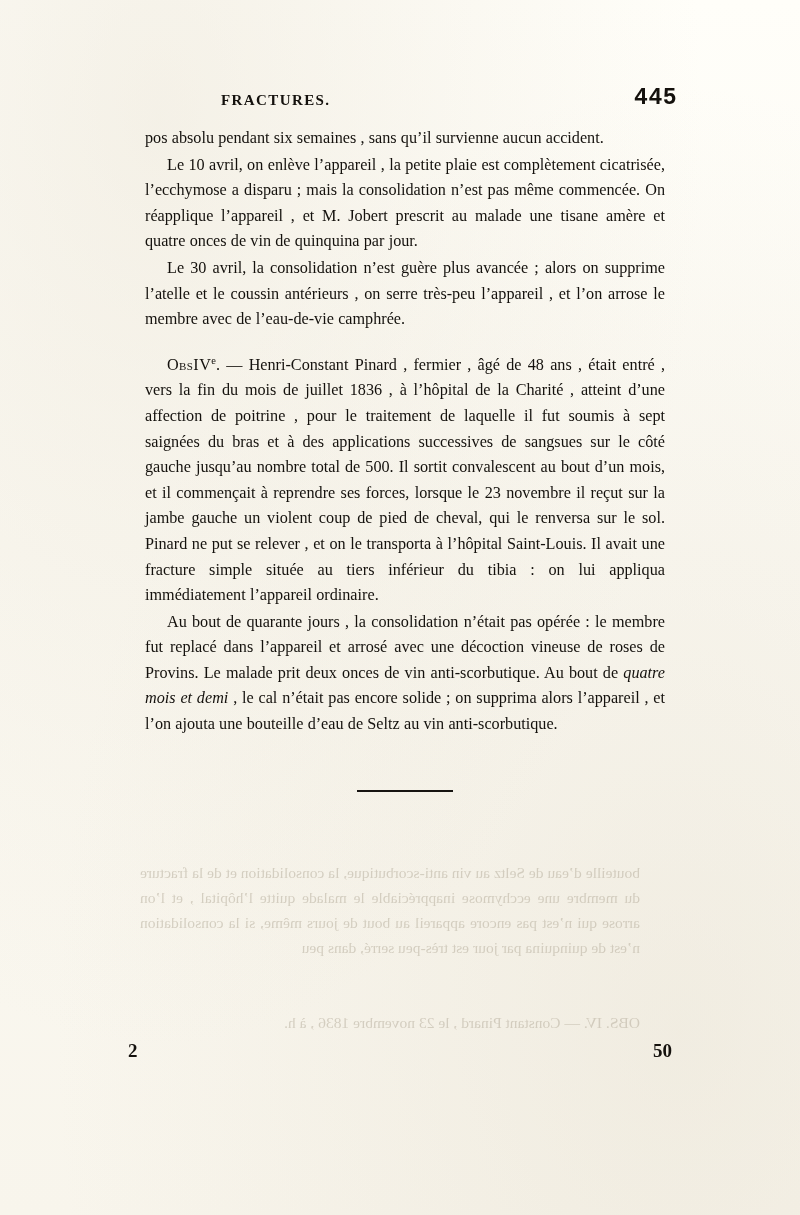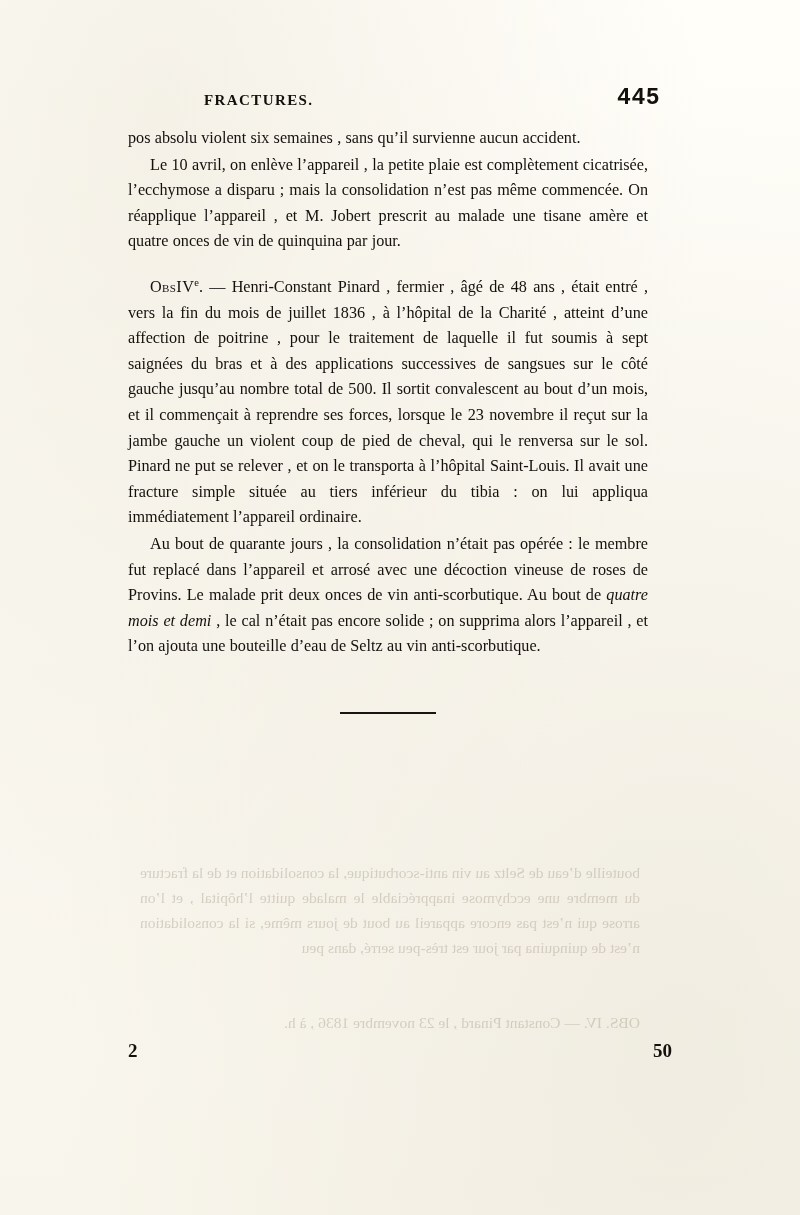--- a/index.html
+++ b/index.html
@@ -28,21 +28,21 @@
     position: absolute;
     inset: 0;
     background:
       radial-gradient(ellipse at 20% 10%, rgba(226,218,200,0.35), rgba(255,255,255,0) 60%),
       radial-gradient(ellipse at 85% 85%, rgba(222,214,196,0.30), rgba(255,255,255,0) 65%),
       linear-gradient(180deg, #fffef9 0%, #fbf9f2 45%, #f8f5ec 100%);
     pointer-events: none;
   }
   .content {
     position: absolute;
-    left: 128px;
+    left: 145px;
     top: 90px;
     width: 520px;
   }
   .runhead {
     position: relative;
     height: 30px;
     margin-bottom: 6px;
   }
   .runhead .title {
     position: absolute;
@@ -132,22 +132,23 @@
 
 <div class="page">
 
   <div class="content">
 
     <div class="runhead">
       <div class="title">FRACTURES.</div>
       <div class="folio">445</div>
     </div>
 
-    <p class="noindent">pos absolu violent six semaines , sans qu’il survienne aucun accident.</p>
+    <p class="noindent">pos absolu pendant six semaines , sans qu’il survienne aucun accident.</p>
     <p class="indent">Le 10 avril, on enlève l’appareil , la petite plaie est complètement cicatrisée, l’ecchymose a disparu ; mais la consolidation n’est pas même commencée. On réapplique l’appareil , et M. Jobert prescrit au malade une tisane amère et quatre onces de vin de quinquina par jour.</p>
+    <p class="indent">Le 30 avril, la consolidation n’est guère plus avancée ; alors on supprime l’atelle et le coussin antérieurs , on serre très-peu l’appareil , et l’on arrose le membre avec de l’eau-de-vie camphrée.</p>
 
     <div class="obs-block">
       <p class="indent"><span class="smallcaps">Obs</span><span class="smallcaps">IV</span><sup>e</sup><span>. — </span><span>Henri-Constant Pinard , fermier , âgé de 48 ans , était entré , vers la fin du mois de juillet 1836 , à l’hôpital de la Charité , atteint d’une affection de poitrine , pour le traitement de laquelle il fut soumis à sept saignées du bras et à des applications successives de sangsues sur le côté gauche jusqu’au nombre total de 500. Il sortit convalescent au bout d’un mois, et il commençait à reprendre ses forces, lorsque le 23 novembre il reçut sur la jambe gauche un violent coup de pied de cheval, qui le renversa sur le sol. Pinard ne put se relever , et on le transporta à l’hôpital Saint-Louis. Il avait une fracture simple située au tiers inférieur du tibia : on lui appliqua immédiatement l’appareil ordinaire.</span></p>
     </div>
 
     <p class="indent"><span>Au bout de quarante jours , la consolidation n’était pas opérée : le membre fut replacé dans l’appareil et arrosé avec une décoction vineuse de roses de Provins. Le malade prit deux onces de vin anti-scorbutique. Au bout de </span><em>quatre mois et demi</em><span> , le cal n’était pas encore solide ; on supprima alors l’appareil , et l’on ajouta une bouteille d’eau de Seltz au vin anti-scorbutique.</span></p>
 
 
     <div class="rule"></div>
   </div>

